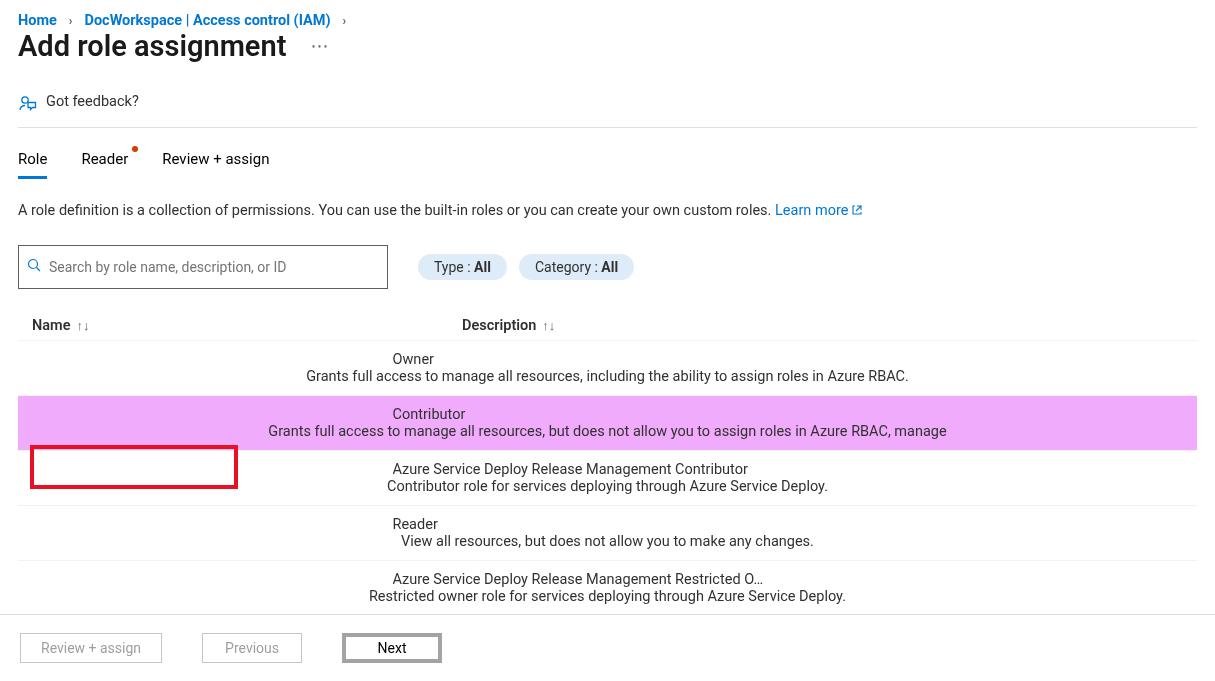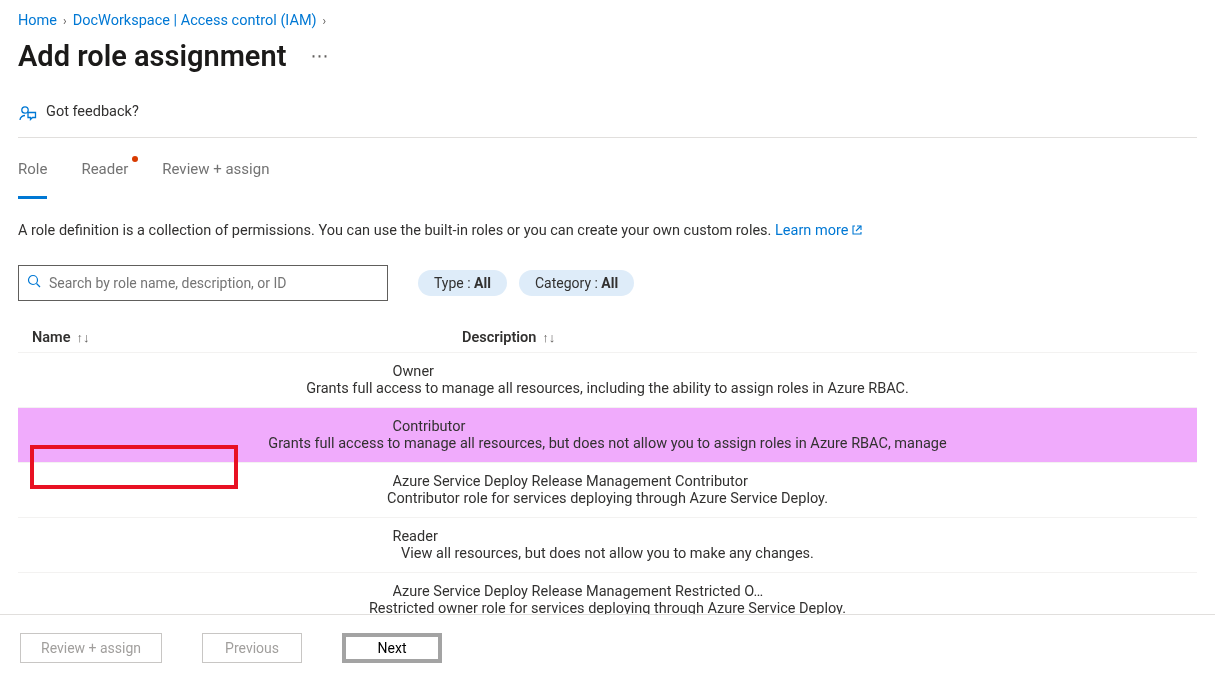--- a/index.html
+++ b/index.html
@@ -16,23 +16,23 @@
   }
 
   .content-wrap {
     padding: 12px 18px 0 18px;
   }
 
   
   .breadcrumb {
     display: flex;
     align-items: center;
-    gap: 4px;
+    gap: 10px;
     font-size: 14.5px;
-    margin-bottom: 10px;
+    font-weight: bold;
   }
   .breadcrumb a {
     color: #0078d4;
     text-decoration: none;
     cursor: pointer;
   }
   .breadcrumb .chev {
     color: #605e5c;
     font-size: 12px;
     padding: 0 2px;
@@ -74,23 +74,23 @@
   .feedback-icon svg { display: block; }
 
   
   .tabs {
     display: flex;
     gap: 34px;
     margin-top: 22px;
     margin-bottom: 22px;
   }
   .tab {
-    color: #737373;
+    color: #000000;
     font-size: 15px;
-    padding-bottom: 20px;
+    padding-bottom: 10px;
     cursor: pointer;
     position: relative;
   }
   .tab.active {
     font-weight: 400;
   }
   .tab.active::after {
     content: "";
     position: absolute;
     left: 0; right: 0; bottom: -1px;
@@ -129,21 +129,21 @@
   .filter-row {
     display: flex;
     align-items: center;
     gap: 30px;
     margin-bottom: 22px;
   }
   .search-box {
     display: flex;
     align-items: center;
     border: 1px solid #605e5c;
-    height: 36px;
+    height: 44px;
     width: 370px;
     padding: 0 8px;
   }
   .search-box svg { flex-shrink: 0; }
   .search-box input {
     border: none;
     outline: none;
     flex: 1;
     font-size: 14px;
     color: #605e5c;

